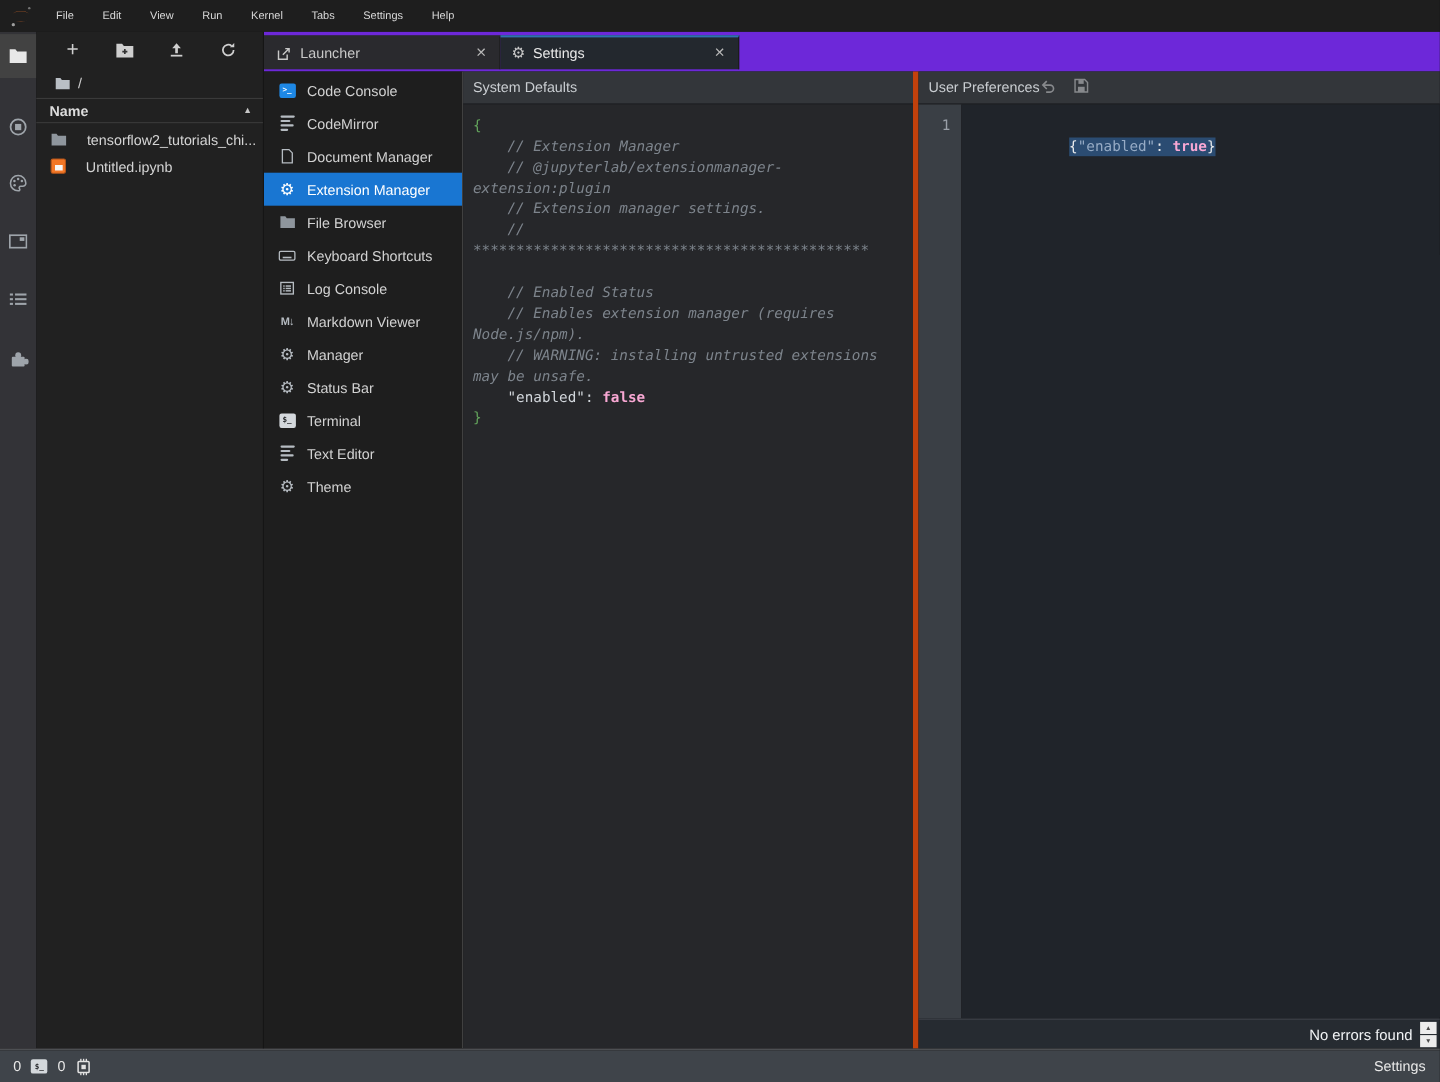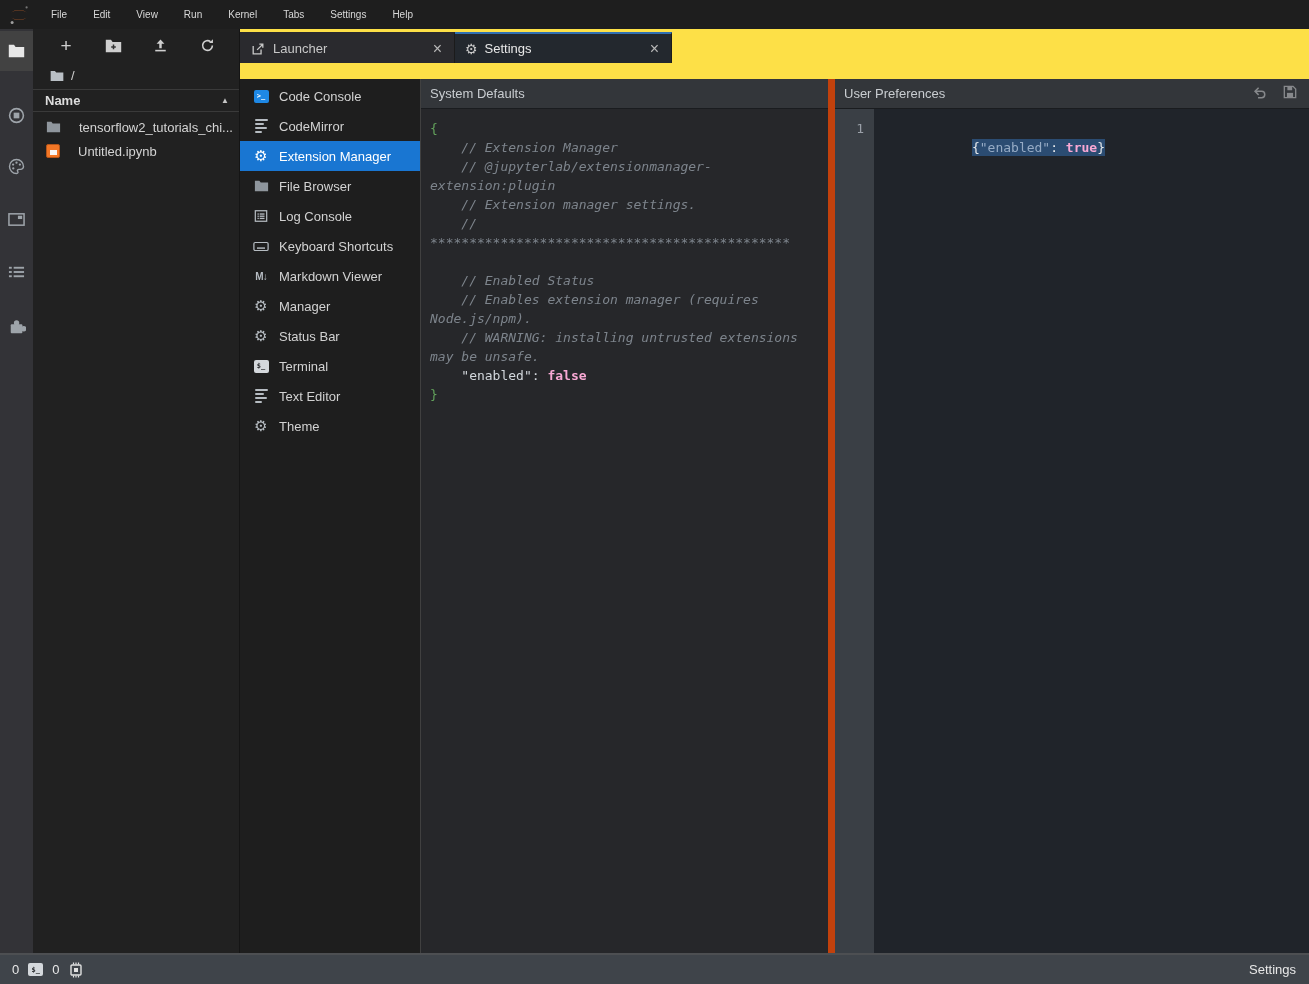--- a/index.html
+++ b/index.html
@@ -28,21 +28,21 @@
   .fb-breadcrumb { height:27px; display:flex; align-items:center; gap:7px; padding-left:17px; color:#d0d0d0; font-size:13px; }
   .fb-header { height:23px; display:flex; align-items:center; padding:0 10px 0 12px; border-top:1px solid #3a3a3a; border-bottom:1px solid #3a3a3a; font-size:13px; font-weight:700; color:#dcdcdc; }
   .fb-sort { margin-left:auto; font-size:8px; color:#c6c6c6; }
   .fb-list { flex:1; padding-top:3px; }
   .fb-item { height:24px; display:flex; align-items:center; gap:18px; padding-left:13px; font-size:13px; color:#d4d4d4; white-space:nowrap; }
   .nb-icon { width:14px; height:14px; background:#f37726; border:1px solid #b4551a; border-radius:2px; position:relative; flex:0 0 auto; }
   .nb-icon::after { content:""; position:absolute; left:3px; top:5px; width:7px; height:5px; background:#f7f7f7; }
 
   
   .dock { flex:1; display:flex; flex-direction:column; }
-  .tabbar { height:50px; background:#fde047; display:flex; padding-top:3px; }
+  .tabbar { height:36px; background:#6d28d9; display:flex; padding-top:3px; }
   .tab { height:31px; display:flex; align-items:center; gap:7px; padding:0 9px 0 10px; font-size:13px; border-right:1px solid #1b1b1b; }
   .tab.inactive { width:215px; background:#2a2a2e; color:#c8c8c8; border-top:2px solid transparent; }
   .tab.active { width:217px; background:#23282e; color:#e8e8e8; border-top:2px solid #2f6fb2; }
   .tab-close { margin-left:auto; font-size:16px; line-height:1; color:#b8b8b8; padding:0 3px; }
   .tab .gchar { font-size:14px; color:#c8c8c8; line-height:1; }
 
   .dockcontent { flex:1; display:flex; min-height:0; }
 
   
   .pluginlist { width:181px; background:#1e1e1e; border-right:1px solid #404040; padding-top:2px; }
@@ -52,30 +52,30 @@
   .gchar { font-size:15px; color:#b6bcc2; line-height:1; font-family:"DejaVu Sans", sans-serif; }
   .selected .gchar { color:#ffffff; }
   .i-console { width:15px; height:13px; background:#1e88e5; border-radius:2px; color:#fff; font-family:"DejaVu Sans Mono",monospace; font-size:7px; font-weight:700; display:flex; align-items:center; justify-content:center; }
   .i-terminal { width:15px; height:13px; background:#d4d8dc; border-radius:2px; color:#26282b; font-family:"DejaVu Sans Mono",monospace; font-size:7px; font-weight:700; display:flex; align-items:center; justify-content:center; }
   .i-lines { display:flex; flex-direction:column; gap:2.5px; }
   .i-lines b { display:block; height:1.6px; background:#b6bcc2; border-radius:1px; }
   .i-md { font-size:10px; font-weight:700; color:#b6bcc2; letter-spacing:-1px; }
 
   
   .panel-header { height:30px; background:#33363a; border-bottom:1px solid #1a1c1f; display:flex; align-items:center; padding:0 9px; font-size:13px; color:#c9cdd1; flex:0 0 auto; }
-  .sd-panel { width:414px; display:flex; flex-direction:column; border-right:7px solid #c2410c; }
+  .sd-panel { width:414px; display:flex; flex-direction:column; border-right:5px solid #c2410c; }
   .sd-code { flex:1; background:#26272a; padding:10px 8px 0 9px; font-family:"DejaVu Sans Mono",monospace; font-size:13px; line-height:19px; white-space:pre; overflow:hidden; }
   .tok-comment { color:#7d848c; font-style:italic; }
   .tok-brace { color:#63a35c; }
   .tok-key { color:#d2d7dc; }
   .tok-plain { color:#d2d7dc; }
   .tok-atom { color:#f9a8d4; font-weight:700; }
 
   .up-panel { flex:1; display:flex; flex-direction:column; min-width:0; }
-  .up-header { justify-content:space-between; }
+  .up-header { }
   .up-actions { display:flex; gap:15px; align-items:center; color:#87898c; padding-right:3px; }
   .up-body { flex:1; display:flex; min-height:0; }
   .up-gutter { width:39px; background:#3a3f45; color:#9aa0a8; font-family:"DejaVu Sans Mono",monospace; font-size:13px; line-height:19px; text-align:right; padding:10px 10px 0 0; }
   .up-editor { flex:1; background:#20242a; padding:10px 0 0 4px; font-family:"DejaVu Sans Mono",monospace; font-size:13px; line-height:19px; white-space:pre; }
   .selection { background:#2b4c72; padding:1px 0; }
   .tok-punct { color:#e8eaec; }
   .up-editor .tok-key { color:#96abc5; }
   .up-footer { height:27px; background:#262b31; border-top:1px solid #3f444b; display:flex; align-items:center; justify-content:flex-end; padding-right:25px; font-size:13.5px; color:#f2f4f6; position:relative; flex:0 0 auto; }
   .spinner { position:absolute; right:3px; top:2px; width:15px; height:23px; display:flex; flex-direction:column; gap:1px; }
   .spin-btn { flex:1; background:#ececec; display:flex; align-items:center; justify-content:center; font-size:6px; color:#4a4a4a; }
@@ -238,61 +238,69 @@
             <span class="pi-ic">
               <span class="i-lines">
                 <b style="width:13px"></b>
                 <b style="width:9px"></b>
                 <b style="width:12px"></b>
                 <b style="width:7px"></b>
               </span>
             </span>
             <span>CodeMirror</span>
           </div>
+          <div class="plugin-item">
+            <span class="pi-ic">
+              <svg width="12" height="14" viewBox="0 0 14 16">
+                <path d="M2 1h7l3.5 3.5V15H2z" fill="none" stroke="#b6bcc2" stroke-width="1.4"></path>
+              </svg>
+            </span>
+            <span>Document Manager</span>
+          </div>
           <div class="plugin-item selected">
             <span class="pi-ic">
               <span class="gchar">⚙</span>
             </span>
             <span>Extension Manager</span>
           </div>
           <div class="plugin-item">
             <span class="pi-ic">
               <svg width="15" height="12" viewBox="0 0 17 14">
                 <path d="M.8.8h5.2l1.6 2.1h8.6v10.3H.8z" fill="#8f969d"></path>
               </svg>
             </span>
             <span>File Browser</span>
+          </div>
+          <div class="plugin-item">
+            <span class="pi-ic">
+              <svg width="16" height="13" viewBox="0 0 18 14">
+                <rect x="1" y="2.5" width="16" height="9" rx="1.5" fill="none" stroke="#b6bcc2" stroke-width="1.4"></rect>
+                <rect x="4.5" y="8" width="9" height="1.6" fill="#b6bcc2"></rect>
+              </svg>
+            </span>
+            <span>Keyboard Shortcuts</span>
           </div>
           <div class="plugin-item">
             <span class="pi-ic">
               <svg width="14" height="14" viewBox="0 0 16 16">
                 <rect x="1.5" y="2" width="13" height="12" fill="none" stroke="#b6bcc2" stroke-width="1.4"></rect>
                 <g fill="#b6bcc2">
                   <rect x="4" y="5" width="1.5" height="1.5"></rect>
                   <rect x="6.5" y="5" width="5.5" height="1.5"></rect>
                   <rect x="4" y="7.5" width="1.5" height="1.5"></rect>
                   <rect x="6.5" y="7.5" width="5.5" height="1.5"></rect>
                   <rect x="4" y="10" width="1.5" height="1.5"></rect>
                   <rect x="6.5" y="10" width="5.5" height="1.5"></rect>
                 </g>
               </svg>
             </span>
             <span>Log Console</span>
           </div>
           <div class="plugin-item">
             <span class="pi-ic">
-              <svg width="16" height="13" viewBox="0 0 18 14">
-                <rect x="1" y="2.5" width="16" height="9" rx="1.5" fill="none" stroke="#b6bcc2" stroke-width="1.4"></rect>
-                <rect x="4.5" y="8" width="9" height="1.6" fill="#b6bcc2"></rect>
-              </svg>
-            </span>
-            <span>Keyboard Shortcuts</span>
-          </div>
-          <div class="plugin-item">
-            <span class="pi-ic">
               <span class="i-md">M↓</span>
             </span>
             <span>Markdown Viewer</span>
           </div>
           <div class="plugin-item">
             <span class="pi-ic">
               <span class="gchar">⚙</span>
             </span>
             <span>Manager</span>
           </div>
@@ -353,20 +361,27 @@
             </span>
           </span>
         </div>
         <div class="up-body">
           <div class="up-gutter">
             <div>1</div>
           </div>
           <div class="up-editor">
             <span class="selection"><span class="tok-punct">{</span><span class="tok-key">"enabled"</span><span class="tok-punct">: </span><span class="tok-atom">true</span><span class="tok-punct">}</span></span>
           </div>
+        </div>
+        <div class="up-footer">
+          <span>No errors found</span>
+          <span class="spinner">
+            <span class="spin-btn">▲</span>
+            <span class="spin-btn">▼</span>
+          </span>
         </div>
       </div>
 
     </div>
   </div>
 </div>
 
 <div class="statusbar">
   <span class="sb-left">
     <span>0</span>

